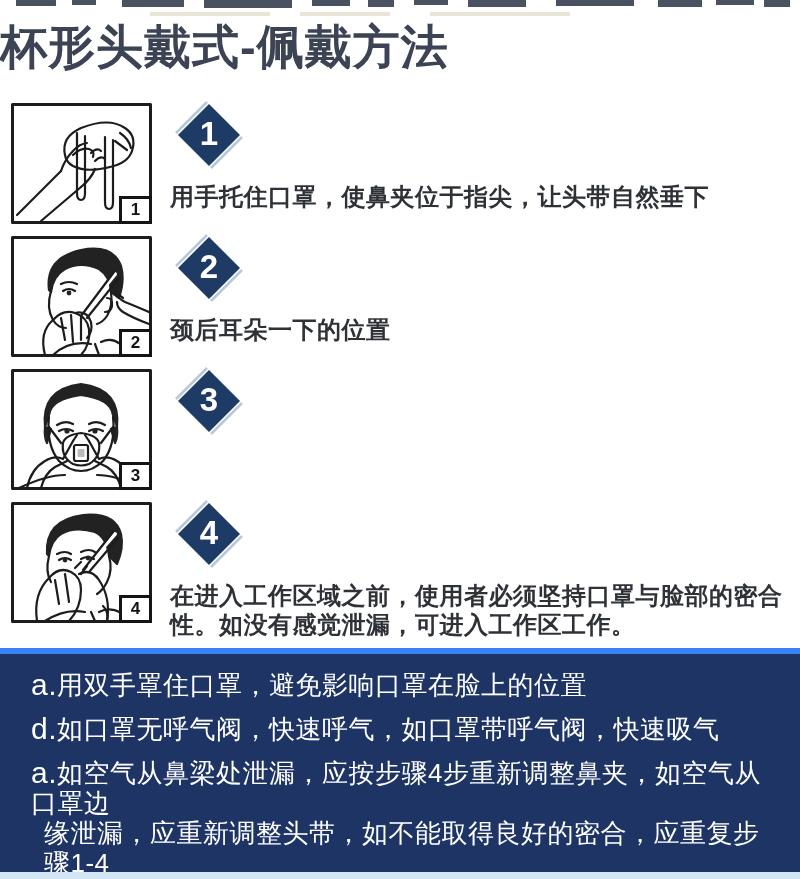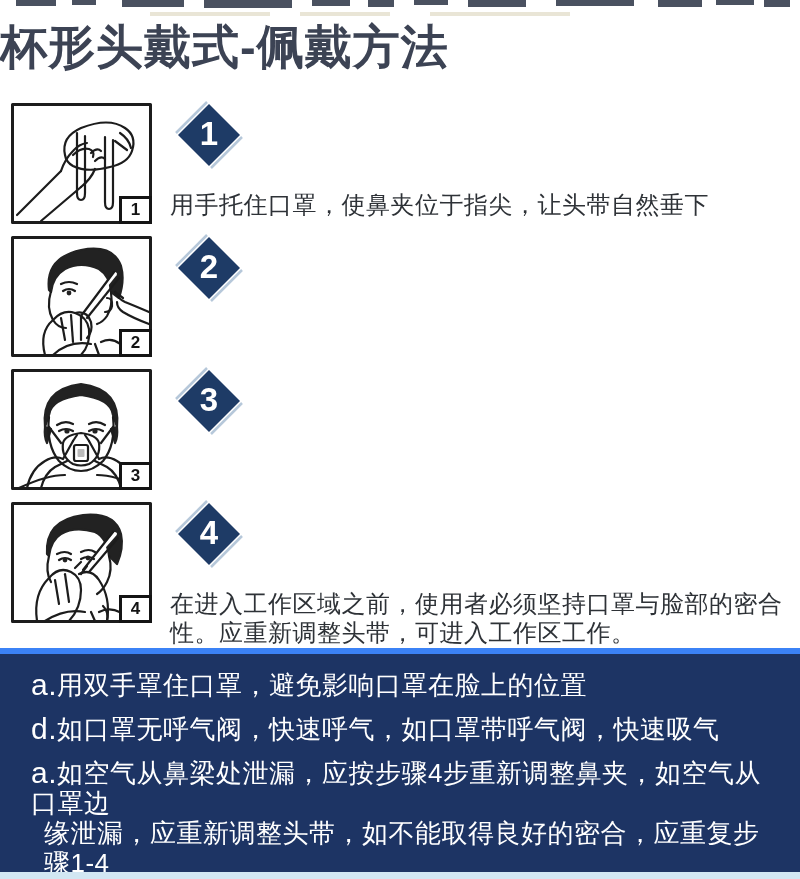--- a/index.html
+++ b/index.html
@@ -30,21 +30,21 @@
   }
   .content{position:absolute;left:170px;top:2px;width:625px;}
   .diamond{position:relative;width:70px;height:68px;margin-left:4px;}
   .diamond svg{display:block;width:70px;height:68px;}
   .dnum{
     position:absolute;left:0;top:0;width:70px;height:66px;
     display:flex;align-items:center;justify-content:center;
     color:#ffffff;font-size:33px;font-weight:bold;
   }
   .stext{
-    margin-top:21px;font-size:24px;line-height:29px;color:#2e3237;font-weight:400;
+    margin-top:13px;font-size:24px;line-height:29px;color:#2e3237;font-weight:700;
     letter-spacing:0.5px;
   }
   
   .panel{
     position:absolute;left:0;top:648px;width:800px;height:224px;box-sizing:border-box;
     background:#1d3464;border-top:6px solid #3b82f6;
     padding:16px 18px 0 31px;
   }
   .note{color:#ffffff;font-size:26px;line-height:30px;margin-bottom:14px;letter-spacing:0.5px;}
   .note .prefix{font-size:30px;line-height:30px;vertical-align:-1px;}
@@ -160,20 +160,21 @@
     <div class="content">
       <div class="diamond">
         <svg viewBox="0 0 70 68">
           <polyline points="2,32 33,1" style="stroke:#b6c8da;stroke-width:2.5;fill:none"></polyline>
           <polyline points="68,36 37,67" style="stroke:#b6c8da;stroke-width:2.5;fill:none"></polyline>
           <polygon points="35,3 66,34 35,65 4,34" style="fill:#1e3b66;stroke:none"></polygon>
         </svg>
         <span class="dnum">2</span>
       </div>
       <div class="stext">
+        <div>颈后耳朵一下的位置</div>
       </div>
     </div>
   </div>
 
   <div class="step">
     <div class="figure">
       <svg class="art" viewBox="0 0 141 121">
         <rect x="1.5" y="1.5" width="138" height="118" style="stroke-width:3"></rect>
 
         <path d="M34,58 Q30,20 70,15 Q110,20 106,58 L102,46 Q100,30 70,26 Q40,30 38,46 Z" style="fill:#222;stroke:#222"></path>
@@ -263,21 +264,21 @@
       <div class="diamond">
         <svg viewBox="0 0 70 68">
           <polyline points="2,32 33,1" style="stroke:#b6c8da;stroke-width:2.5;fill:none"></polyline>
           <polyline points="68,36 37,67" style="stroke:#b6c8da;stroke-width:2.5;fill:none"></polyline>
           <polygon points="35,3 66,34 35,65 4,34" style="fill:#1e3b66;stroke:none"></polygon>
         </svg>
         <span class="dnum">4</span>
       </div>
       <div class="stext">
         <div>在进入工作区域之前，使用者必须坚持口罩与脸部的密合</div>
-        <div>性。应重新调整头带，可进入工作区工作。</div>
+        <div>性。如没有感觉泄漏，可进入工作区工作。</div>
       </div>
     </div>
   </div>
 
 </div>
 
 <div class="panel">
   <div class="note">
     <span class="prefix">a.</span><span>用双手罩住口罩，避免影响口罩在脸上的位置</span>
   </div>

